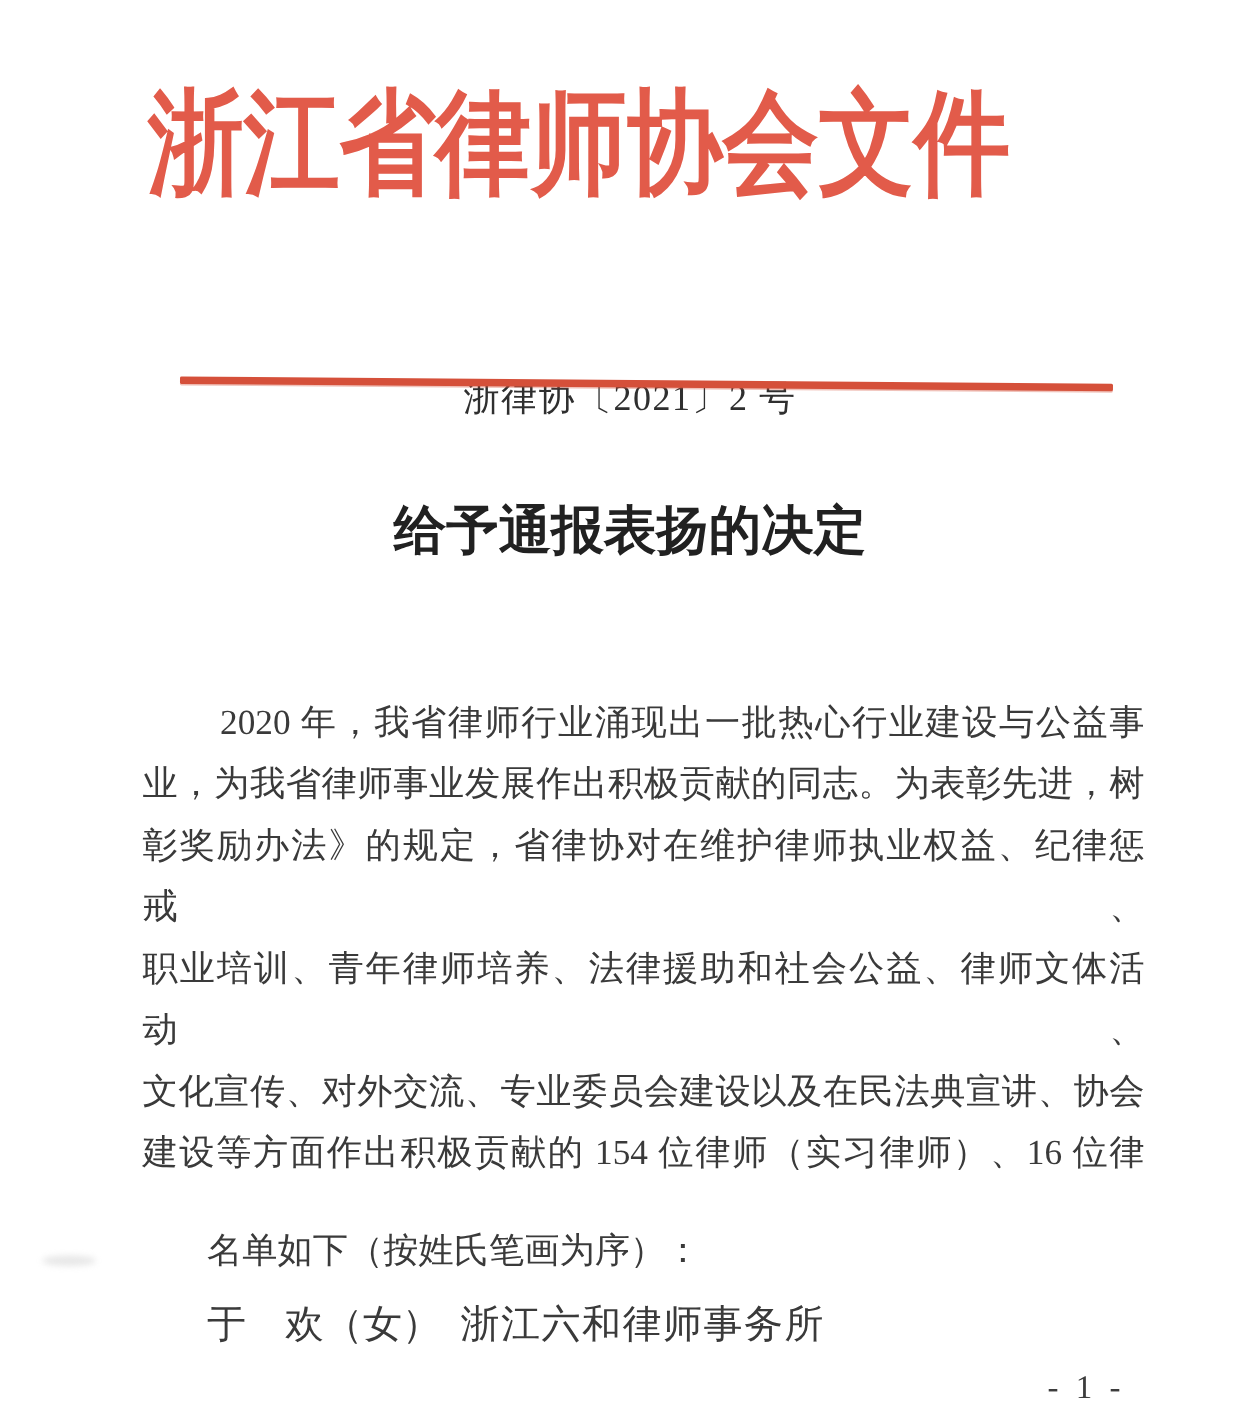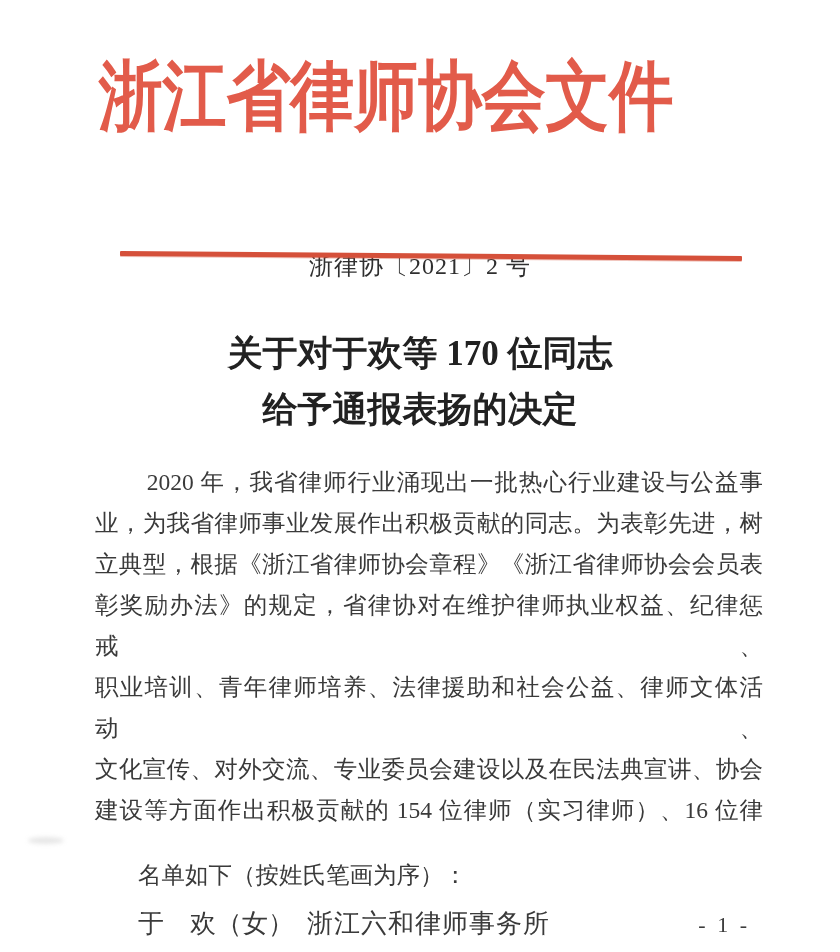--- a/index.html
+++ b/index.html
@@ -147,28 +147,26 @@
 
   <div class="header-title">
     <span class="squeeze">浙江省律师协会文件</span>
   </div>
 
   <div class="doc-number">浙律协〔2021〕2 号</div>
 
   <div class="red-rule"></div>
 
   <div class="doc-title">
-    <div>关于对于欢等 170 位同志</div>
     <div>给予通报表扬的决定</div>
   </div>
 
   <div class="content">
     <div class="jline indent">2020 年，我省律师行业涌现出一批热心行业建设与公益事</div>
     <div class="jline">业，为我省律师事业发展作出积极贡献的同志。为表彰先进，树</div>
-    <div class="jline">立典型，根据《浙江省律师协会章程》《浙江省律师协会会员表</div>
     <div class="jline">彰奖励办法》的规定，省律协对在维护律师执业权益、纪律惩戒、</div>
     <div class="jline">职业培训、青年律师培养、法律援助和社会公益、律师文体活动、</div>
     <div class="jline">文化宣传、对外交流、专业委员会建设以及在民法典宣讲、协会</div>
     <div class="jline">建设等方面作出积极贡献的 154 位律师（实习律师）、16 位律</div>
 
     <div class="plainline list-intro">名单如下（按姓氏笔画为序）：</div>
 
     <div class="name-row">
       <span class="name-col">于　欢（女）</span>
       <span class="firm-col">浙江六和律师事务所</span>

